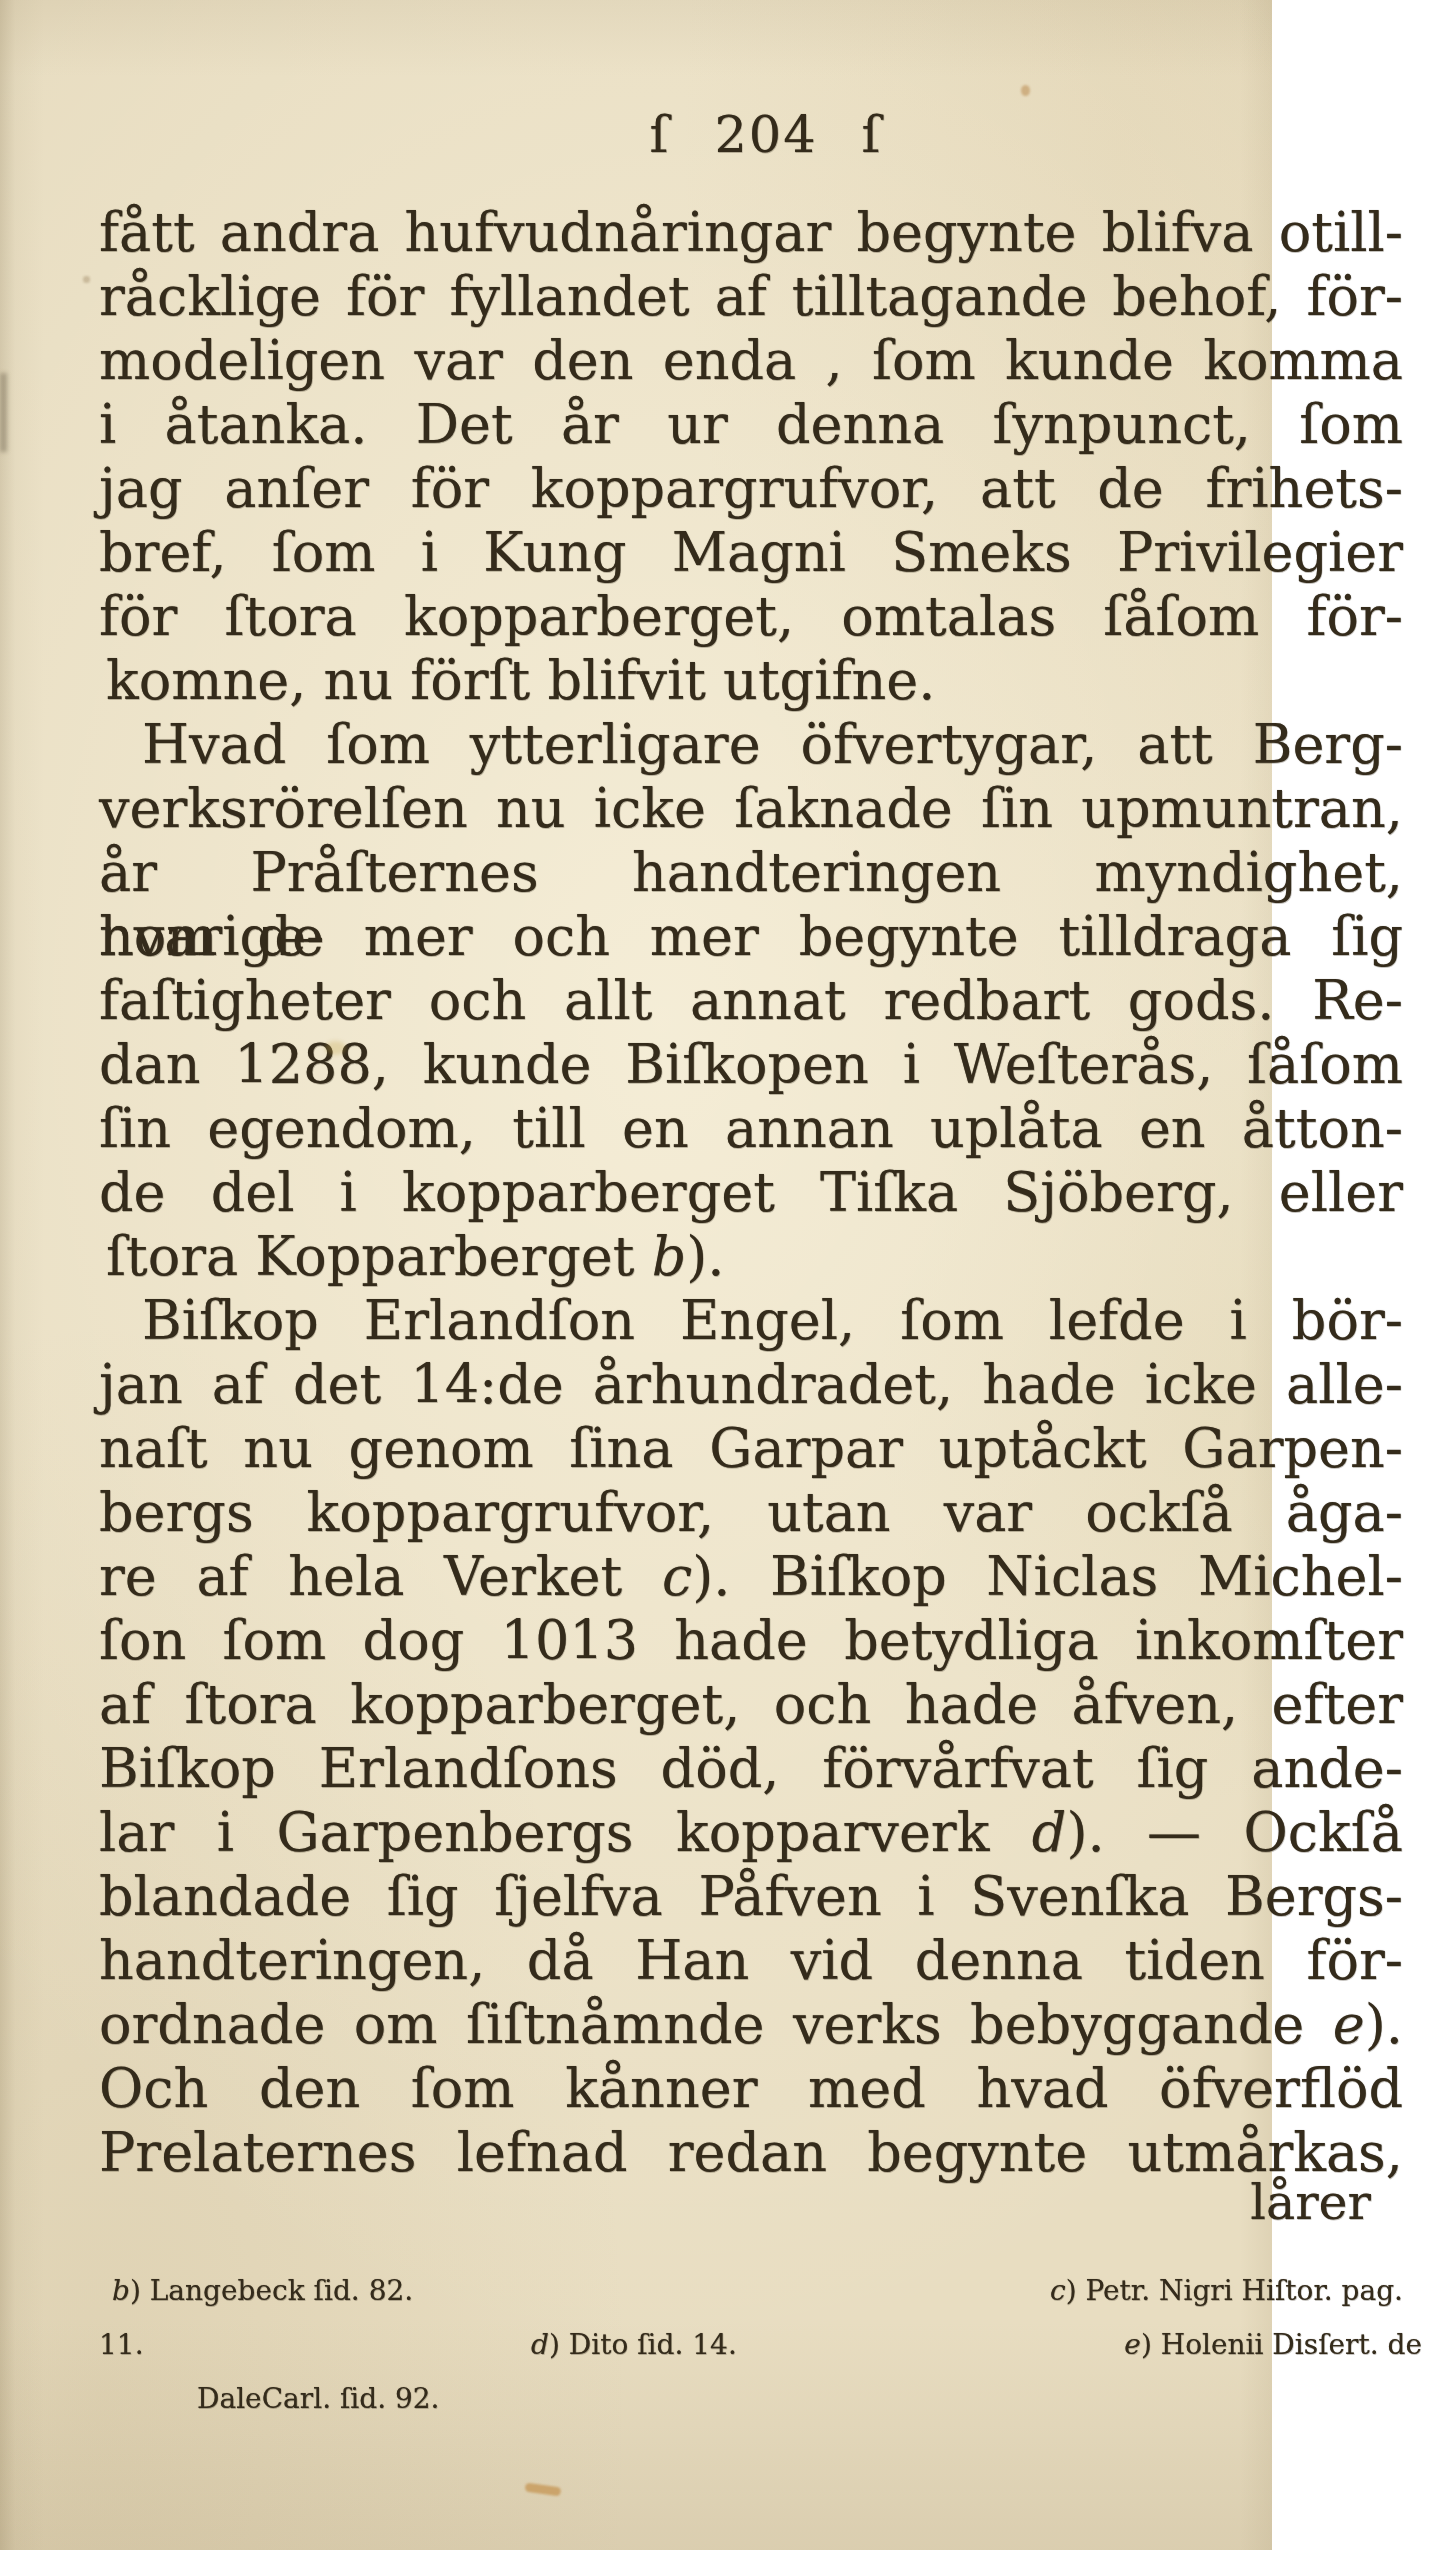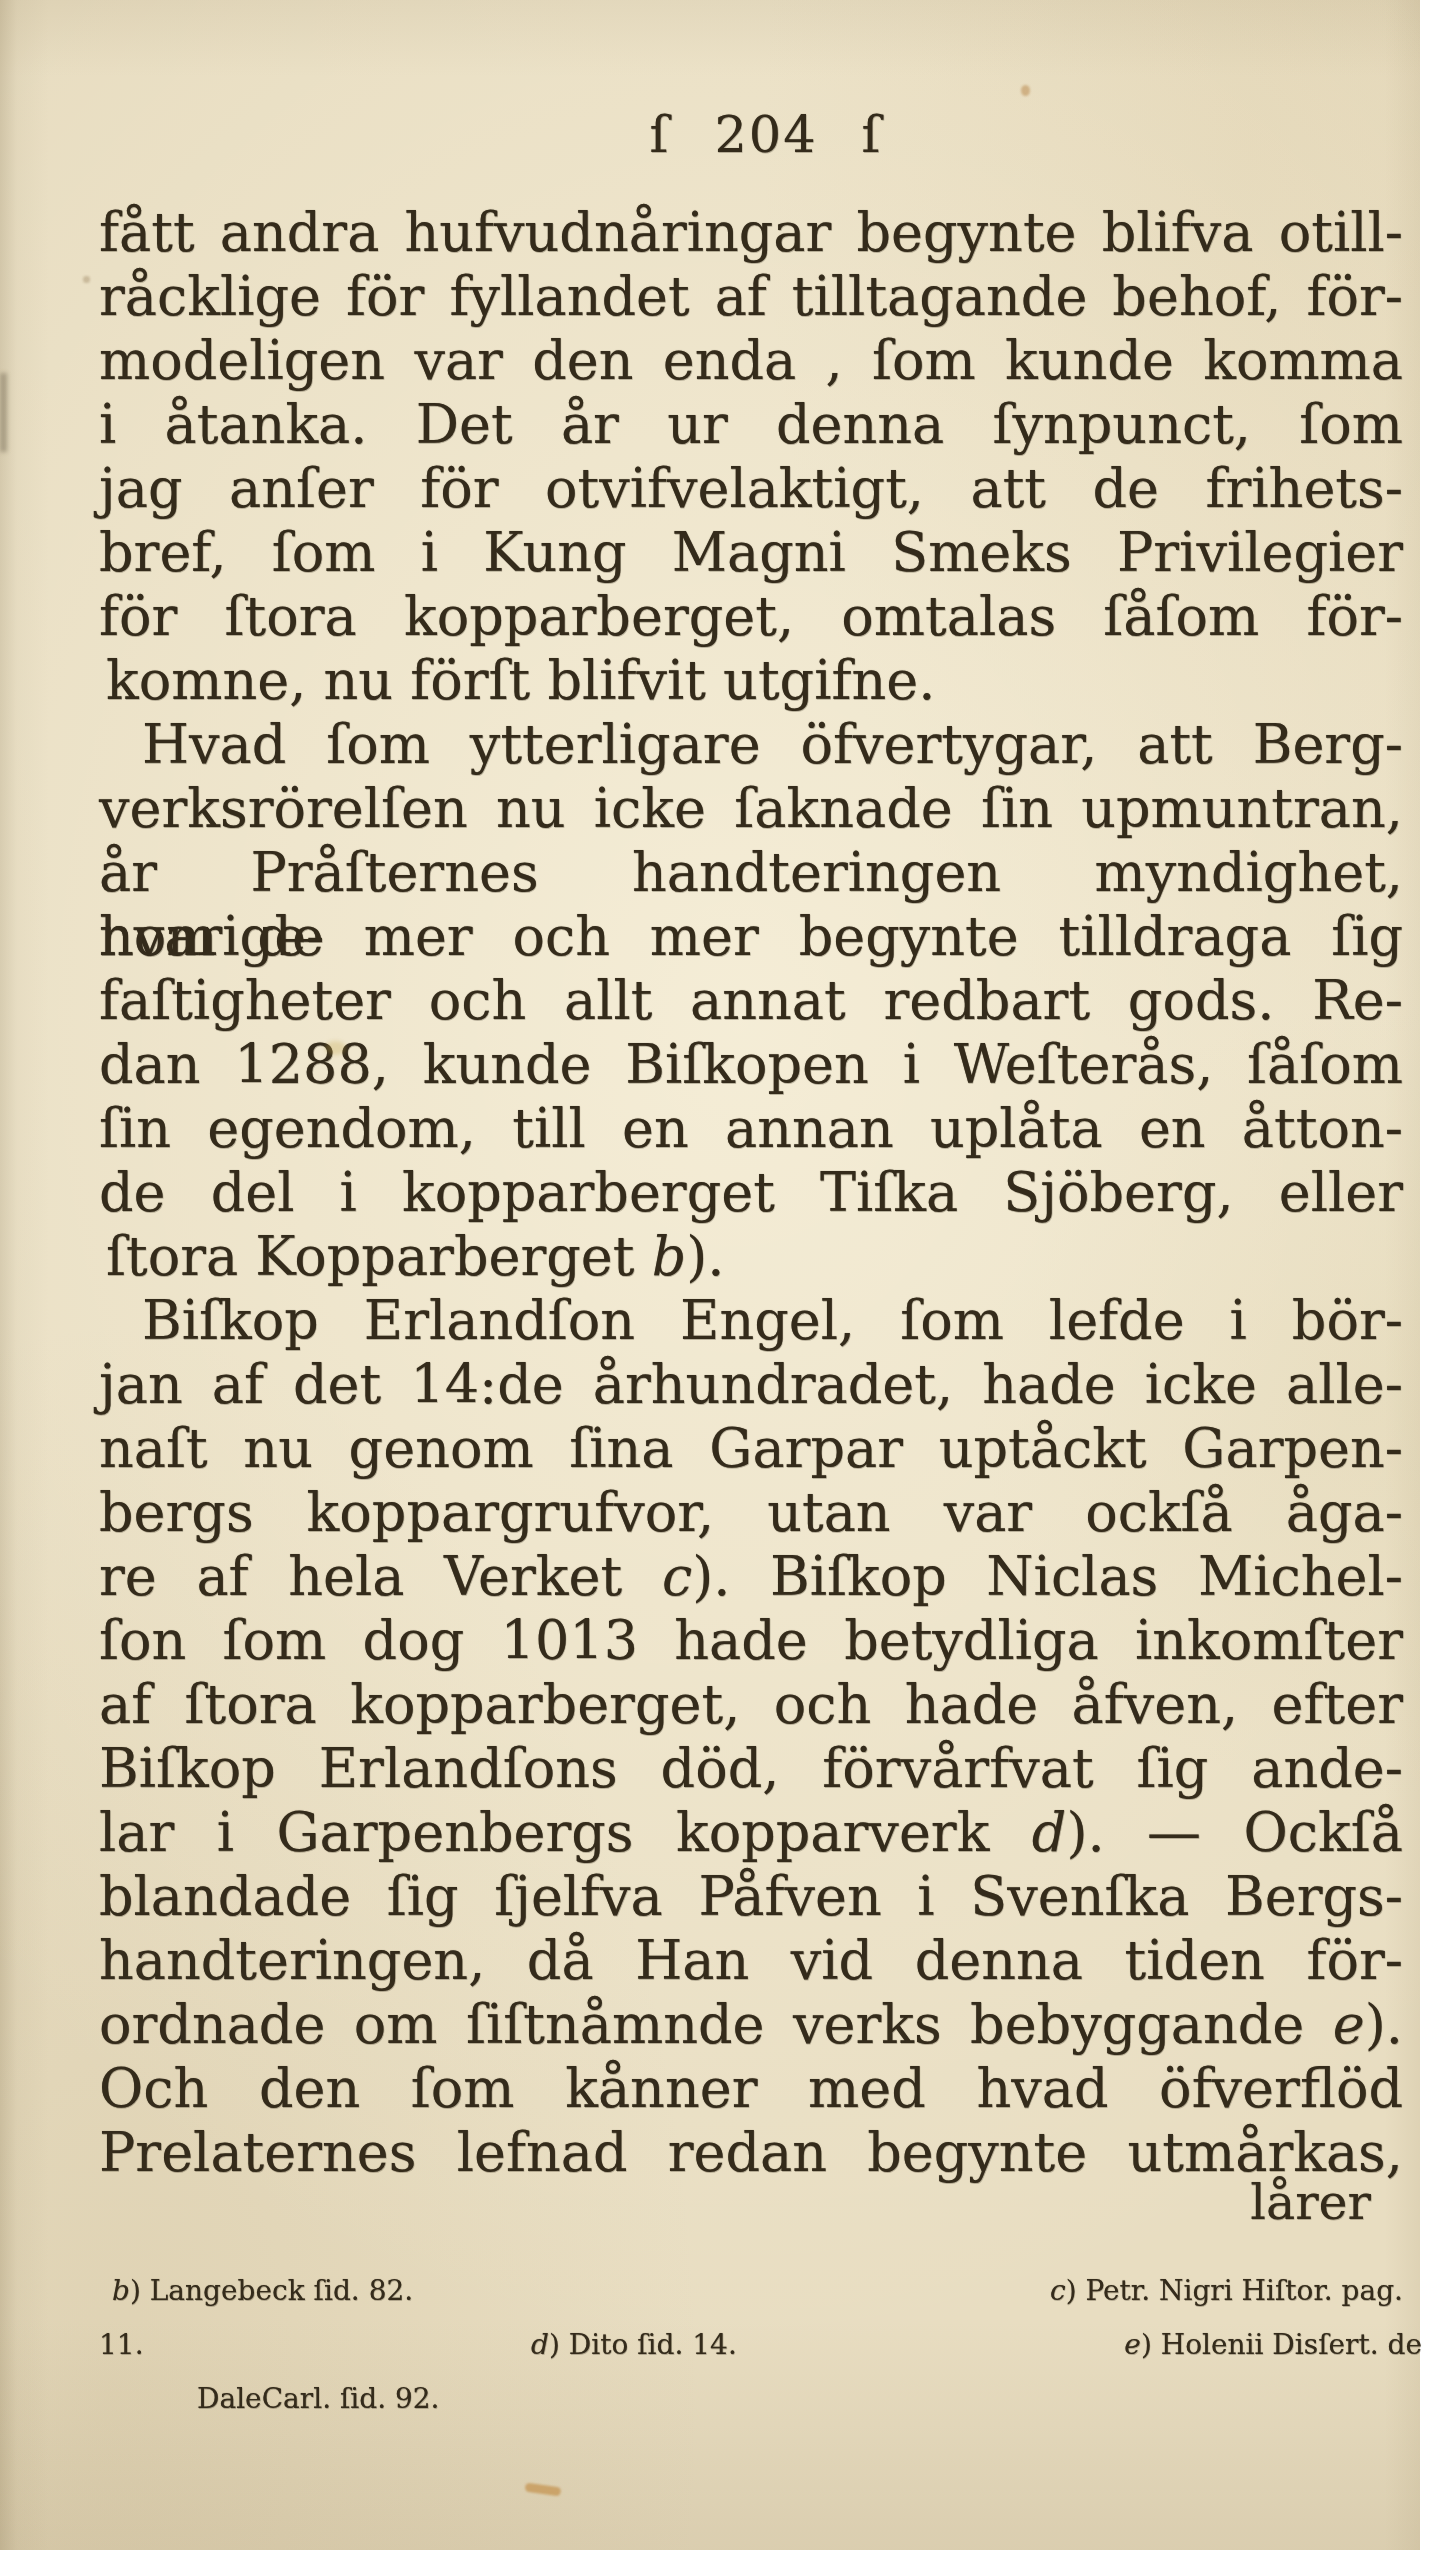--- a/index.html
+++ b/index.html
@@ -1,18 +1,18 @@
 <!DOCTYPE html>
 <html style="font-size:15px"><head>
 <meta charset="utf-8">
 <style>
   html,body{margin:0;padding:0;}
   body{width:1450px;height:2550px;position:relative;overflow:hidden;
        font-family:"DejaVu Serif","Liberation Serif",serif;}
-  .page{position:absolute;inset:0;width:1420px;height:2550px;
+  .page{position:absolute;inset:0;width:1272px;height:2550px;
     background-color:#e8ddc1;
     background-image:
       radial-gradient(ellipse 120% 85% at 52% 40%, rgba(255,250,232,0.55), rgba(255,250,232,0) 62%),
       linear-gradient(90deg, rgba(110,92,55,0.20) 0%, rgba(110,92,55,0.05) 1.2%, rgba(0,0,0,0) 3.5%),
       linear-gradient(270deg, rgba(150,132,92,0.12) 0%, rgba(0,0,0,0) 2.5%),
       linear-gradient(180deg, rgba(140,120,80,0.10) 0%, rgba(0,0,0,0) 3%, rgba(0,0,0,0) 91%, rgba(135,112,68,0.14) 100%),
       radial-gradient(ellipse at 88% 6%, rgba(185,155,95,0.10), rgba(0,0,0,0) 28%),
       radial-gradient(ellipse at 8% 94%, rgba(165,142,92,0.13), rgba(0,0,0,0) 32%),
       radial-gradient(ellipse at 96% 55%, rgba(210,195,150,0.25), rgba(0,0,0,0) 20%);
     color:#342b1b;}
@@ -50,21 +50,21 @@
 
 <div class="page">
 
   <div class="pagenum ink">ſ  204  ſ</div>
 
   <div class="body-text ink">
       <div class="line">fått andra hufvudnåringar begynte blifva otill-</div>
       <div class="line">råcklige för fyllandet af tilltagande behof, för-</div>
       <div class="line">modeligen var den enda , ſom kunde komma</div>
       <div class="line">i åtanka. Det år ur denna ſynpunct, ſom</div>
-      <div class="line">jag anſer för otvifvelaktigt, att de frihets-</div>
+      <div class="line">jag anſer för koppargrufvor, att de frihets-</div>
       <div class="line">bref, ſom i Kung Magni Smeks Privilegier</div>
       <div class="line">för ſtora kopparberget, omtalas ſåſom för-</div>
       <div class="line endp">komne, nu förſt blifvit utgifne.</div>
       <div class="line indent">Hvad ſom ytterligare öfvertygar, att Berg-</div>
       <div class="line">verksrörelſen nu icke ſaknade ſin upmuntran,</div>
       <div class="line">år Pråſternes handteringen myndighet, hvarige-</div>
       <div class="line">nom de mer och mer begynte tilldraga ſig</div>
       <div class="line">faſtigheter och allt annat redbart gods. Re-</div>
       <div class="line">dan 1288, kunde Biſkopen i Weſterås, ſåſom</div>
       <div class="line">ſin egendom, till en annan uplåta en åtton-</div>

